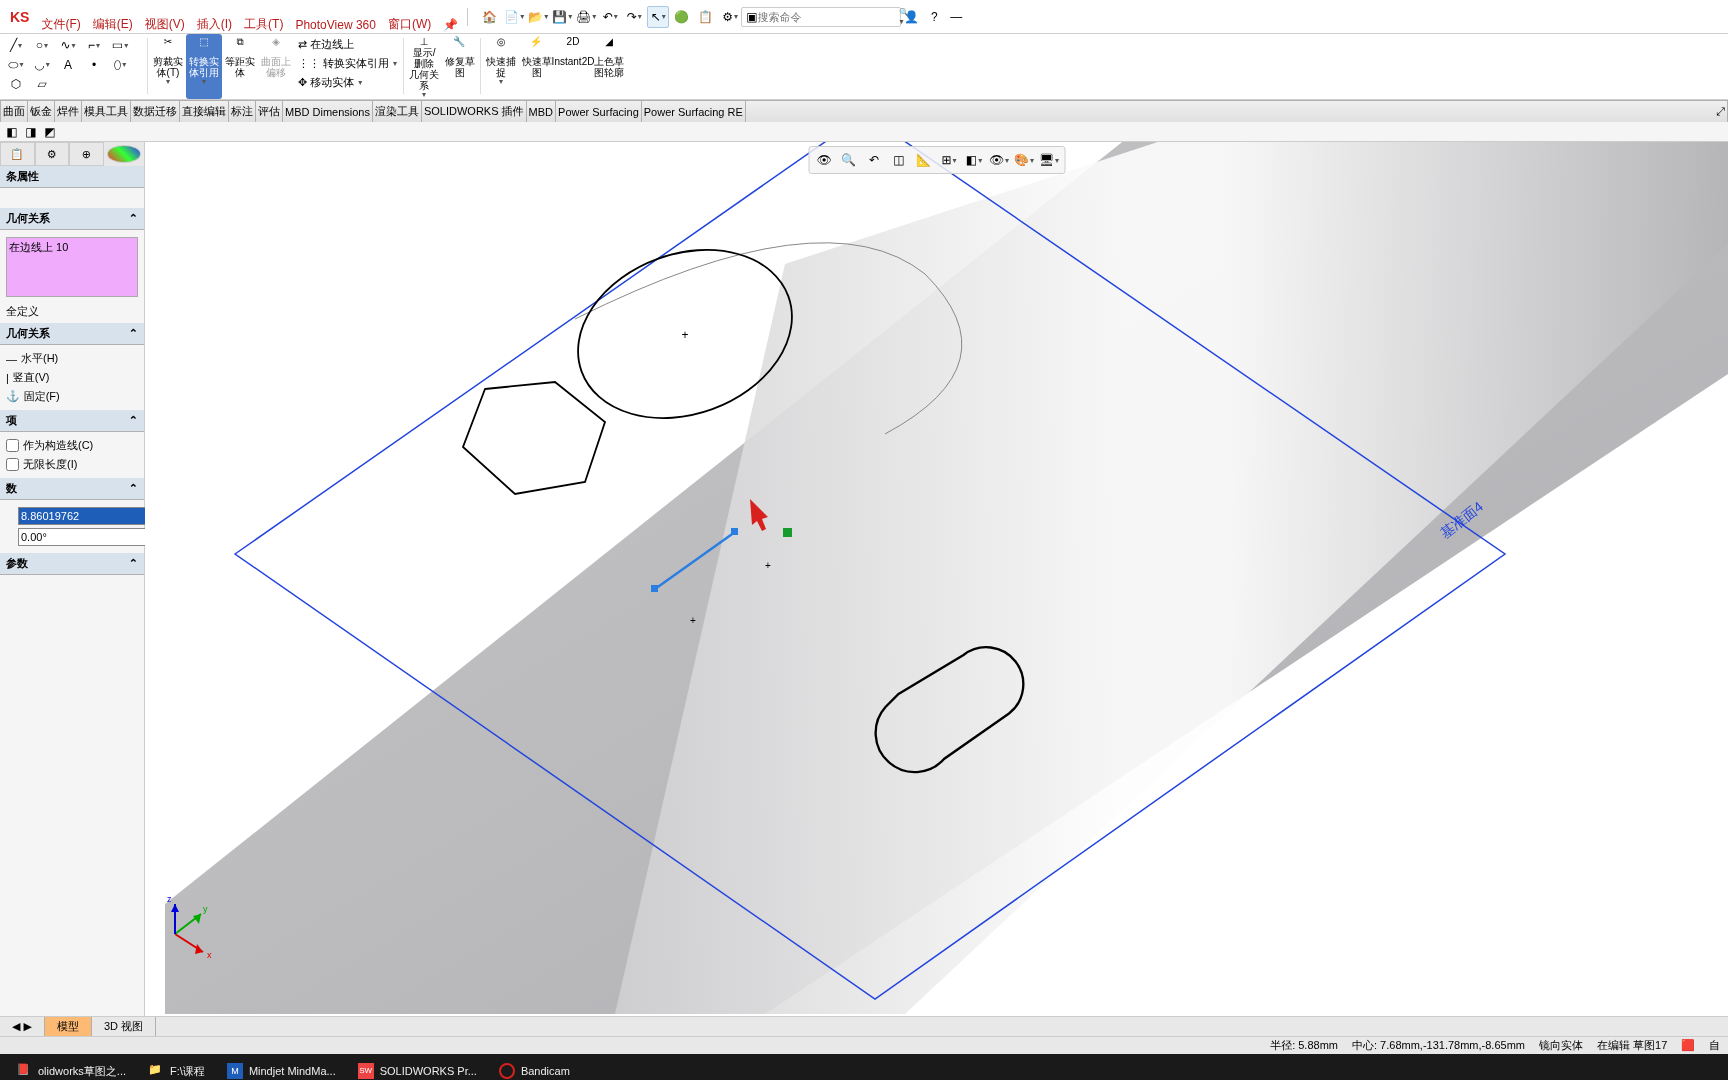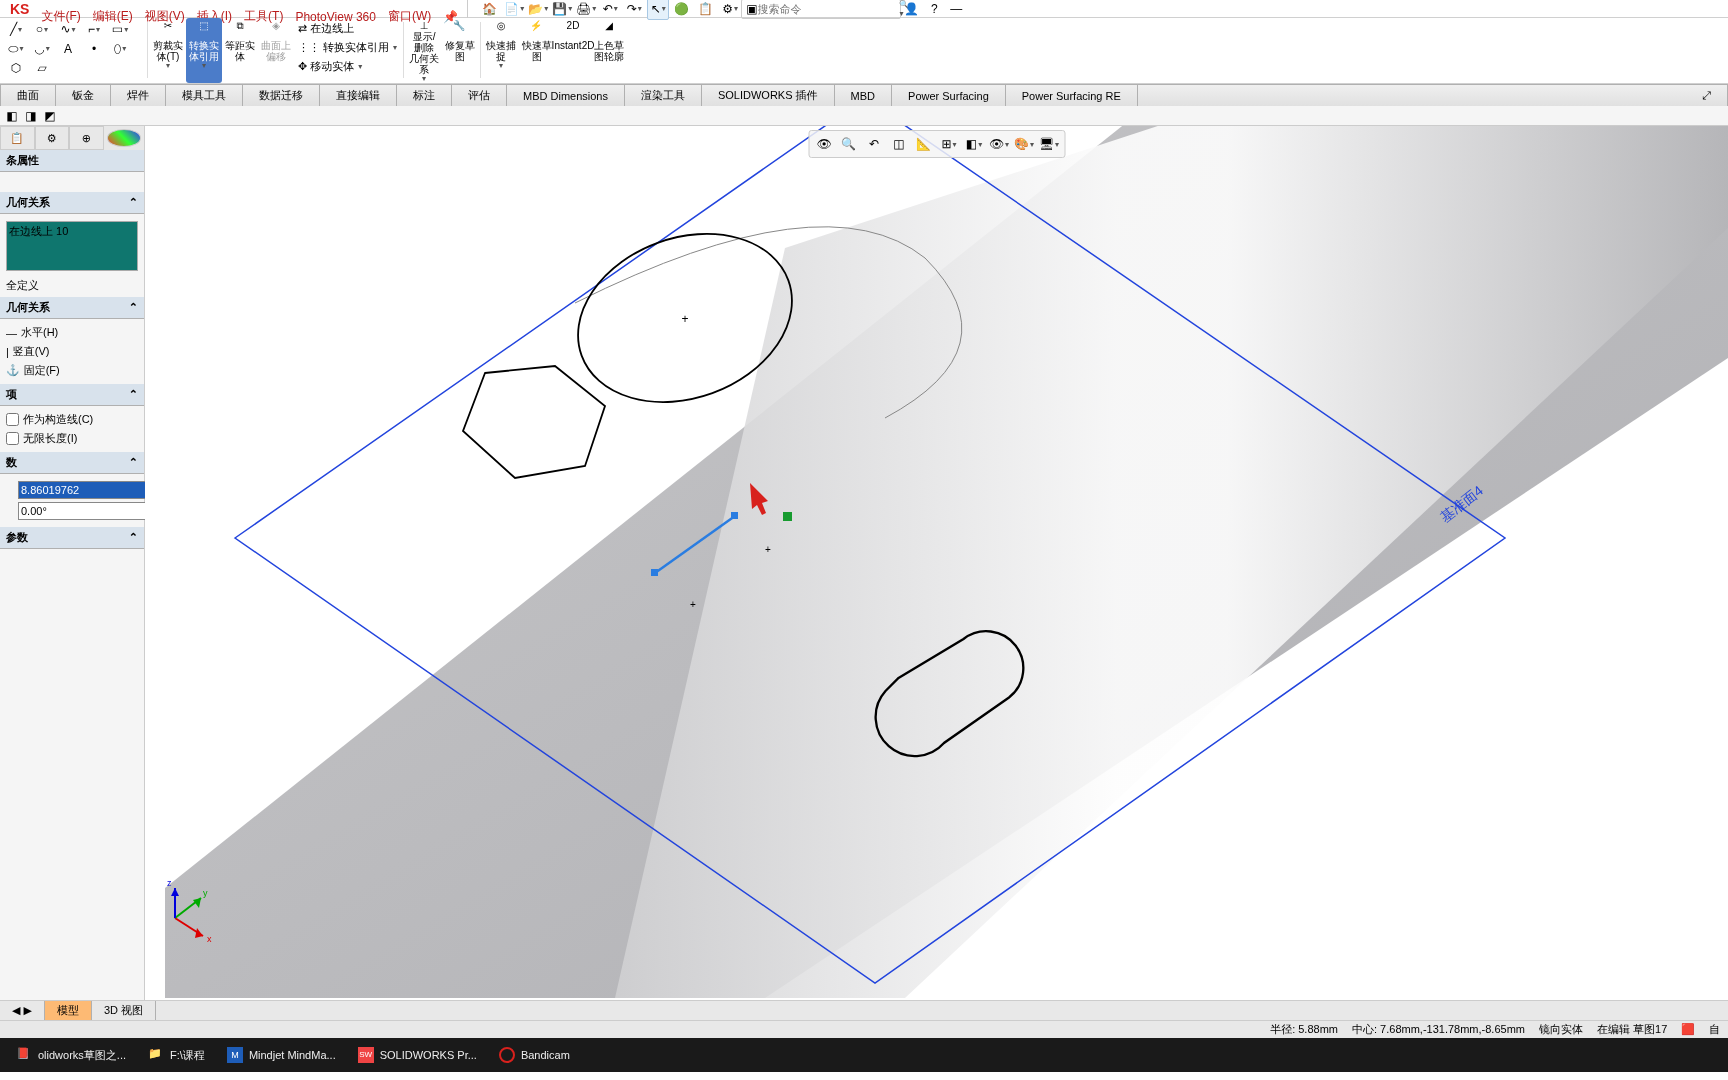--- a/index.html
+++ b/index.html
@@ -1,45 +1,45 @@
 <!DOCTYPE html>
 <html><head>
 <meta charset="utf-8">
 <style>
 * { margin: 0; padding: 0; box-sizing: border-box; font-family: "Microsoft YaHei", Arial, sans-serif; }
 body { width: 1728px; height: 1080px; overflow: hidden; background: #fff; font-size: 12px; }
-.menubar { height: 18px; background: #fff; display: flex; align-items: center; padding: 0 4px; border-bottom: 1px solid #d0d0d0; }
+.menubar { height: 34px; background: #fff; display: flex; align-items: center; padding: 0 4px; border-bottom: 1px solid #d0d0d0; }
 .logo { color: #d8211d; font-weight: bold; font-size: 14px; padding: 0 6px; }
 .menu-item { padding: 0 6px; color: #b91c1c; cursor: pointer; margin-top: 16px; }
 .std-toolbar { display: flex; align-items: center; margin-left: 8px; gap: 2px; }
 .tb-icon { width: 22px; height: 22px; display: flex; align-items: center; justify-content: center; border: 1px solid transparent; border-radius: 2px; cursor: pointer; }
 .tb-sep { width: 1px; height: 18px; background: #ccc; margin: 0 3px; }
 .doc-title { flex: 1; text-align: center; color: #333; font-size: 12px; }
 .search-box { display: flex; align-items: center; border: 1px solid #ccc; border-radius: 2px; padding: 1px 4px; width: 160px; height: 20px; }
 .search-box input { border: none; outline: none; flex: 1; font-size: 11px; color: #888; }
 .ribbon { height: 66px; background: #fff; display: flex; border-bottom: 1px solid #d0d0d0; }
 .ribbon-big { display: flex; flex-direction: column; align-items: center; width: 36px; padding: 2px; cursor: pointer; font-size: 10px; text-align: center; line-height: 1.1; }
 .ribbon-big.active { background: #4b7cc9; color: #fff; border-radius: 3px; }
 .ribbon-small-row { display: flex; flex-direction: column; gap: 2px; padding: 2px; }
 .ribbon-small { display: flex; align-items: center; gap: 3px; font-size: 11px; cursor: pointer; padding: 1px 2px; white-space: nowrap; }
 .ribbon-sep { width: 1px; height: 56px; background: #ddd; margin: 4px 2px; }
 .sketch-icons { display: flex; flex-wrap: wrap; width: 145px; gap: 2px; padding: 4px; }
 .sk-icon { width: 24px; height: 14px; display: flex; align-items: center; justify-content: center; cursor: pointer; }
 .tabs-row { height: 22px; background: linear-gradient(#f0f0f0, #e0e0e0); display: flex; align-items: stretch; }
-.tab { padding: 3px 16px; border-right: 1px solid #b0b0b0; border-top: 1px solid #b0b0b0; cursor: pointer; font-size: 11px; display: flex; align-items: center; }
+.tab { padding: 3px 2px; border-right: 1px solid #b0b0b0; border-top: 1px solid #b0b0b0; cursor: pointer; font-size: 11px; display: flex; align-items: center; }
 .tab.first { border-left: 1px solid #b0b0b0; }
 .tab-spacer { flex: 1; border-top: 1px solid #b0b0b0; }
 .small-toolbar { height: 20px; background: #f5f5f5; display: flex; align-items: center; padding: 0 4px; gap: 3px; border-bottom: 1px solid #ccc; }
 .main-area { display: flex; height: calc(1080px - 26px - 66px - 22px - 20px - 20px - 18px - 34px); }
 .side-panel { width: 145px; background: #f5f5f5; border-right: 1px solid #ccc; display: flex; flex-direction: column; font-size: 11px; }
 .panel-tabs { display: flex; height: 24px; background: #e8e8e8; }
 .panel-tab { flex: 1; display: flex; align-items: center; justify-content: center; border: 1px solid #ccc; cursor: pointer; }
 .panel-section-header { background: #d8e2ec; padding: 3px 6px; font-weight: bold; border-bottom: 1px solid #b0b0b0; display: flex; justify-content: space-between; align-items: center; }
 .panel-body { padding: 4px 6px; }
-.panel-listbox { border: 1px solid #aaa; background: #0f766e; height: 50px; margin: 3px 0; padding: 2px; font-size: 11px; }
+.panel-listbox { border: 1px solid #aaa; background: #f0abfc; height: 60px; margin: 3px 0; padding: 2px; font-size: 11px; }
 .panel-row { display: flex; align-items: center; gap: 4px; padding: 2px 0; }
 .panel-input { display: flex; align-items: center; margin: 3px 12px; }
 .panel-input input { flex: 1; border: 1px solid #888; padding: 2px; font-size: 11px; }
 .panel-input .sel { background: #1e5db8; color: #fff; }
 .spinner { display: flex; flex-direction: column; margin-left: 2px; }
 .spinner div { width: 12px; height: 8px; border: 1px solid #888; font-size: 7px; text-align: center; cursor: pointer; }
 .viewport { flex: 1; background: #fff; position: relative; overflow: hidden; }
 .viewport svg { width: 100%; height: 100%; }
 .heads-up { position: absolute; top: 4px; left: 50%; transform: translateX(-50%); display: flex; gap: 3px; background: rgba(245,245,245,0.85); padding: 2px 4px; border: 1px solid #ccc; border-radius: 3px; }
 .bottom-tabs { height: 20px; background: #e8e8e8; display: flex; align-items: stretch; border-top: 1px solid #ccc; }

